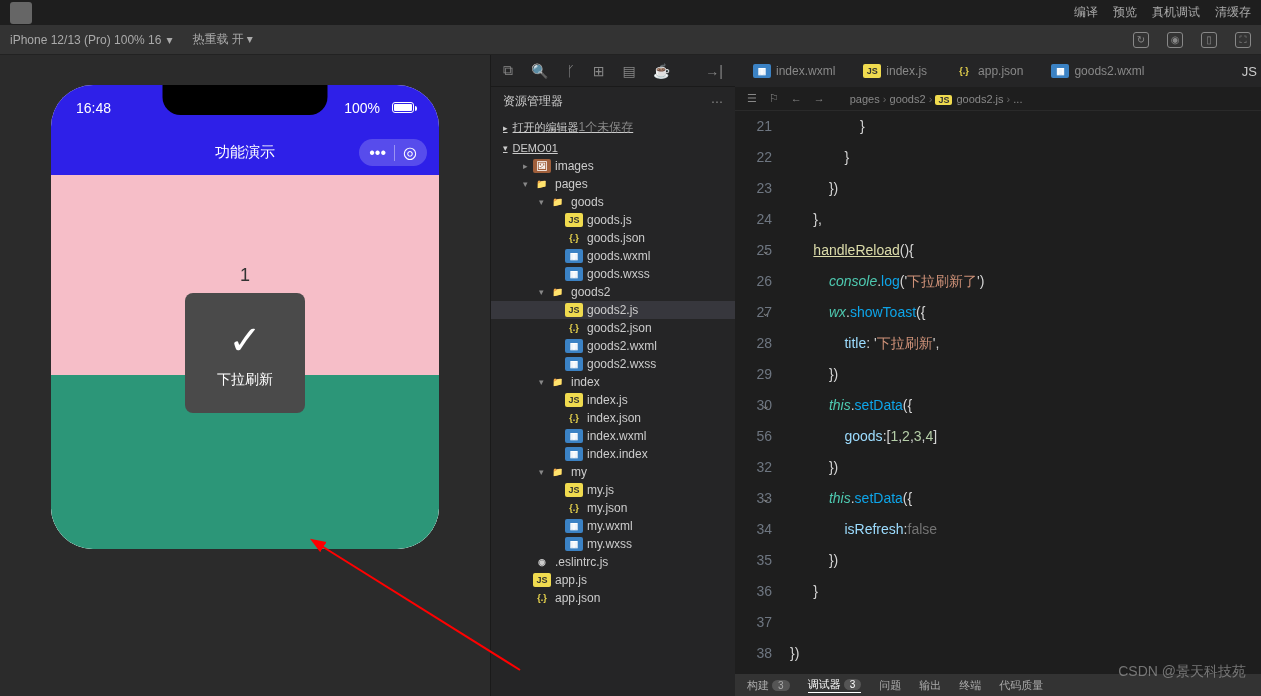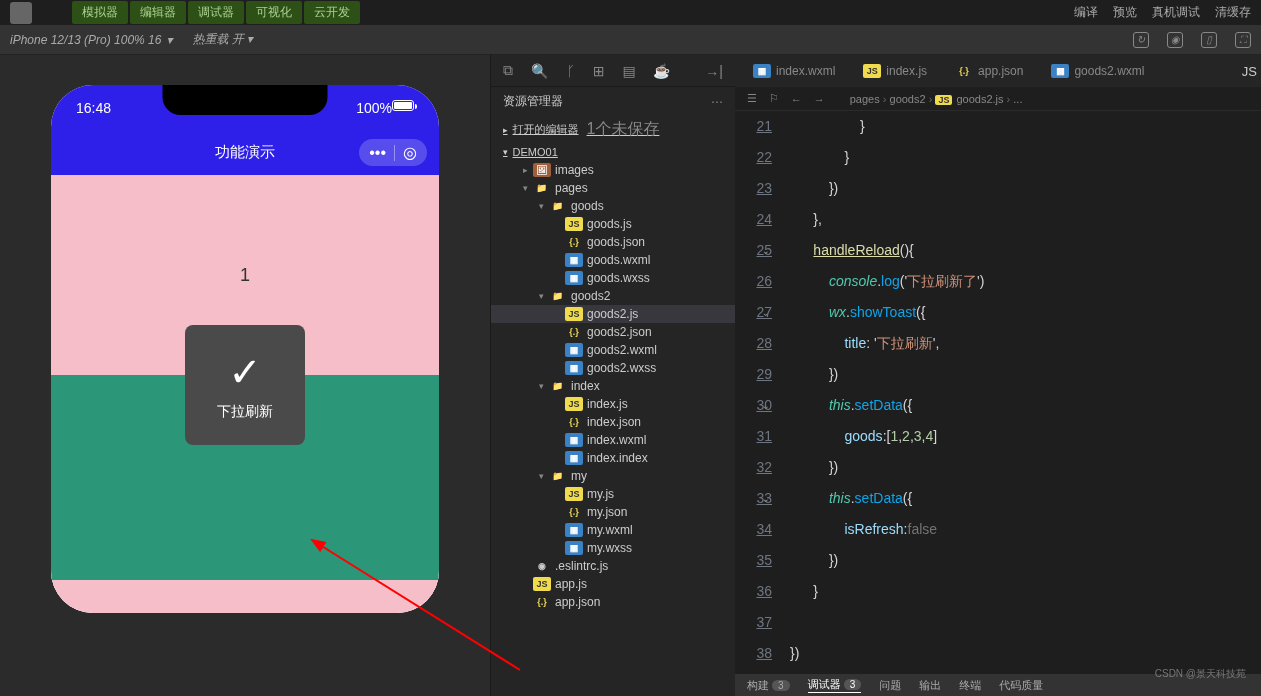--- a/index.html
+++ b/index.html
@@ -7,37 +7,37 @@
 
 
 .top-bar { height: 25px; background: #1e1e1e; display: flex; align-items: center; padding: 0 10px; }
 .avatar { width: 22px; height: 22px; background: #666; border-radius: 3px; margin-right: 40px; }
 .top-tabs { display: flex; gap: 2px; }
 .top-tab { padding: 3px 10px; background: #2d5016; color: #a9d08e; font-size: 12px; border-radius: 2px; cursor: pointer; }
 .top-right-tabs { margin-left: auto; display: flex; gap: 15px; color: #aaa; font-size: 12px; }
 .top-right-tabs span { cursor: pointer; }
 
 
-.second-bar { height: 30px; background: #333; display: flex; align-items: center; padding: 0 10px; border-bottom: 1px solid #222; font-style: italic; }
+.second-bar { height: 30px; background: #333; display: flex; align-items: center; padding: 0 10px; border-bottom: 1px solid #222; }
 .device-select { color: #aaa; font-size: 12px; cursor: pointer; }
 .device-select::after { content: "▾"; margin-left: 5px; }
 .hot-reload { margin-left: 20px; color: #aaa; font-size: 12px; cursor: pointer; }
 .hot-reload::after { content: "▾"; margin-left: 3px; }
 .sim-icons { margin-left: auto; display: flex; gap: 18px; color: #888; }
 .sim-icons span { cursor: pointer; width: 16px; height: 16px; border: 1px solid #888; border-radius: 3px; display: inline-flex; align-items: center; justify-content: center; font-size: 10px; }
 
 
 .main { display: flex; height: calc(100% - 55px); }
 
 
 .simulator-pane { width: 490px; background: #2b2b2b; padding: 30px 25px; position: relative; }
-.phone { width: 388px; height: 528px; background: #fff; border-radius: 42px; position: relative; overflow: hidden; margin: 0 auto; }
+.phone { width: 388px; height: 464px; background: #fff; border-radius: 42px; position: relative; overflow: hidden; margin: 0 auto; }
 .phone-notch { position: absolute; top: 0; left: 50%; transform: translateX(-50%); width: 165px; height: 30px; background: #000; border-radius: 0 0 18px 18px; z-index: 10; }
 .phone-status { height: 45px; background: #2e20e8; display: flex; align-items: center; padding: 0 25px; color: #fff; font-size: 14px; font-weight: 500; }
-.phone-status .battery { margin-left: auto; display: flex; gap: 0; }
+.phone-status .battery { margin-left: auto; display: flex; align-items: center; gap: 12px; }
 .phone-status .battery-icon { width: 22px; height: 11px; border: 1.5px solid #fff; border-radius: 3px; position: relative; }
 .phone-status .battery-icon::after { content: ""; position: absolute; right: -4px; top: 3px; width: 2px; height: 5px; background: #fff; border-radius: 0 2px 2px 0; }
 .phone-status .battery-icon::before { content: ""; position: absolute; left: 1px; top: 1px; width: 18px; height: 7px; background: #fff; border-radius: 1px; }
 .phone-nav { height: 45px; background: #2e20e8; display: flex; align-items: center; justify-content: center; color: #fff; font-size: 15px; position: relative; }
 .phone-nav-right { position: absolute; right: 12px; display: flex; align-items: center; gap: 8px; background: rgba(255,255,255,0.2); border-radius: 16px; padding: 4px 10px; }
 .phone-nav-right span { color: #fff; font-size: 16px; }
 .phone-nav-divider { width: 1px; height: 16px; background: rgba(255,255,255,0.4); }
 .phone-content { height: calc(100% - 90px); background: #fff; }
 .content-item { height: 200px; background: #f6bec8; display: flex; align-items: center; justify-content: center; font-size: 18px; color: #333; }
 .content-item:nth-child(2) { background: #2c9678; height: 205px; }
@@ -47,21 +47,21 @@
 
 
 .explorer-pane { width: 245px; background: #252526; display: flex; flex-direction: column; border-left: 1px solid #1a1a1a; }
 .explorer-icons { height: 32px; display: flex; align-items: center; gap: 18px; padding: 0 12px; color: #888; border-bottom: 1px solid #1a1a1a; }
 .explorer-icons span { cursor: pointer; font-size: 14px; }
 .explorer-header { padding: 6px 12px; color: #ccc; font-size: 12px; display: flex; align-items: center; justify-content: space-between; }
 .explorer-header .menu-dots { color: #888; cursor: pointer; }
 .section-header { padding: 3px 12px; font-size: 11px; color: #ccc; cursor: pointer; display: flex; align-items: center; text-decoration: underline; }
 .section-header::before { content: "▸"; margin-right: 5px; font-size: 9px; }
 .section-header.open::before { content: "▾"; }
-.section-header .unsaved { margin-left: 8px; color: #888; font-size: 16px; }
+.section-header .unsaved { color: #888; font-size: 12px; }
 .tree { font-size: 12px; }
 .tree-item { padding: 2px 0; padding-left: 28px; color: #ccc; cursor: pointer; display: flex; align-items: center; white-space: nowrap; }
 .tree-item.active { background: #37373d; }
 .tree-item .chev { display: inline-block; width: 10px; font-size: 9px; color: #888; }
 .tree-item.depth-1 { padding-left: 32px; }
 .tree-item.depth-2 { padding-left: 48px; }
 .tree-item.depth-3 { padding-left: 64px; }
 .file-icon { display: inline-flex; width: 18px; height: 14px; align-items: center; justify-content: center; font-size: 9px; font-weight: bold; margin-right: 4px; border-radius: 2px; }
 .ico-folder { color: #c09553; }
 .ico-js { background: #f0db4f; color: #323330; }
@@ -76,55 +76,48 @@
 .editor-tab { padding: 6px 14px; color: #888; font-size: 12px; cursor: pointer; display: flex; align-items: center; gap: 5px; }
 .editor-tab .file-icon { margin-right: 0; }
 .breadcrumb { height: 24px; background: #1e1e1e; display: flex; align-items: center; padding: 0 12px; gap: 10px; color: #888; font-size: 11px; border-bottom: 1px solid #2a2a2a; }
 .breadcrumb .bc-icons { display: flex; gap: 12px; margin-right: 15px; }
 .breadcrumb .bc-icons span { cursor: pointer; }
 .bc-item { color: #888; cursor: pointer; }
 .bc-sep::after { content: " › "; color: #666; }
 .bc-item.js-icon::before { content: "JS"; background: #f0db4f; color: #333; padding: 0 3px; border-radius: 2px; font-size: 9px; margin-right: 4px; font-weight: bold; }
 
 .code-area { flex: 1; display: flex; font-family: Consolas, monospace; font-size: 14px; line-height: 31px; overflow: hidden; }
-.gutter { width: 55px; background: #1e1e1e; color: #6e7681; text-align: right; padding-right: 18px; user-select: none; text-decoration: underline; }
+.gutter { width: 55px; background: #1e1e1e; color: #6e7681; text-align: right; padding-right: 18px; user-select: none; }
 .gutter .ln { position: relative; }
 .fold-chev { position: absolute; right: 2px; color: #888; font-size: 10px; cursor: pointer; }
 .code { flex: 1; color: #d4d4d4; white-space: pre; }
 .code .fn { color: #dcdcaa; text-decoration: underline; }
 .code .obj { color: #4ec9b0; font-style: italic; }
 .code .prop { color: #9cdcfe; }
 .code .str { color: #ce9178; }
 .code .num { color: #b5cea8; }
 .code .bool { color: #737373; }
 .code .call { color: #0ea5e9; }
 
 
 .bottom-bar { position: absolute; bottom: 0; left: 735px; right: 0; height: 22px; background: #333; display: flex; align-items: center; padding: 0 12px; gap: 18px; font-size: 11px; color: #aaa; }
 .bottom-bar .badge { background: #555; border-radius: 8px; padding: 0 6px; font-size: 10px; }
 .bottom-bar .tab-btn { cursor: pointer; }
 .bottom-bar .tab-btn.active { color: #fff; border-bottom: 1px solid #fff; }
 
-.watermark { position: absolute; bottom: 15px; right: 15px; color: #999; font-size: 10px; opacity: 0.7; }
+.watermark { position: absolute; bottom: 15px; right: 15px; color: #999; font-size: 14px; opacity: 0.7; }
 
 
 .arrow { position: absolute; top: 480px; left: 310px; width: 220px; height: 140px; pointer-events: none; z-index: 100; }
 </style>
 </head>
 <body>
 
 <div class="top-bar">
   <div class="avatar"></div>
-  <div class="top-tabs" id="top-tabs">
-      <span class="top-tab">模拟器</span>
-      <span class="top-tab">编辑器</span>
-      <span class="top-tab">调试器</span>
-      <span class="top-tab">可视化</span>
-      <span class="top-tab">云开发</span>
-    </div>
   <div class="top-right-tabs" id="top-right">
       <span>编译</span>
       <span>预览</span>
       <span>真机调试</span>
       <span>清缓存</span>
     </div>
 </div>
 
 <div class="second-bar">
   <span class="device-select">iPhone 12/13 (Pro) 100% 16</span>
@@ -361,21 +354,21 @@
           <div class="ln">21</div>
           <div class="ln">22</div>
           <div class="ln">23</div>
           <div class="ln">24</div>
           <div class="ln">25<span class="fold-chev">⌄</span></div>
           <div class="ln">26</div>
           <div class="ln">27<span class="fold-chev">⌄</span></div>
           <div class="ln">28</div>
           <div class="ln">29</div>
           <div class="ln">30<span class="fold-chev">⌄</span></div>
-          <div class="ln">31</div>
+          <div class="ln">56</div>
           <div class="ln">32</div>
           <div class="ln">33<span class="fold-chev">⌄</span></div>
           <div class="ln">34</div>
           <div class="ln">35</div>
           <div class="ln">36</div>
           <div class="ln">37</div>
           <div class="ln">38</div>
         </div>
       <div class="code" id="code"><div>                  }</div><div>              }</div><div>          })</div><div>      },</div><div>      <span class="fn">handleReload</span>(){</div><div>          <span class="obj">console</span>.<span class="call">log</span>('<span class="str">下拉刷新了</span>')</div><div>          <span class="obj">wx</span>.<span class="call">showToast</span>({</div><div>              <span class="prop">title</span>: '<span class="str">下拉刷新</span>',</div><div>          })</div><div>          <span class="obj">this</span>.<span class="call">setData</span>({</div><div>              <span class="prop">goods</span>:[<span class="num">1</span>,<span class="num">2</span>,<span class="num">3</span>,<span class="num">4</span>]</div><div>          })</div><div>          <span class="obj">this</span>.<span class="call">setData</span>({</div><div>              <span class="prop">isRefresh</span>:<span class="bool">false</span></div><div>          })</div><div>      }</div><div>&nbsp;</div><div>})</div></div>
     </div>

